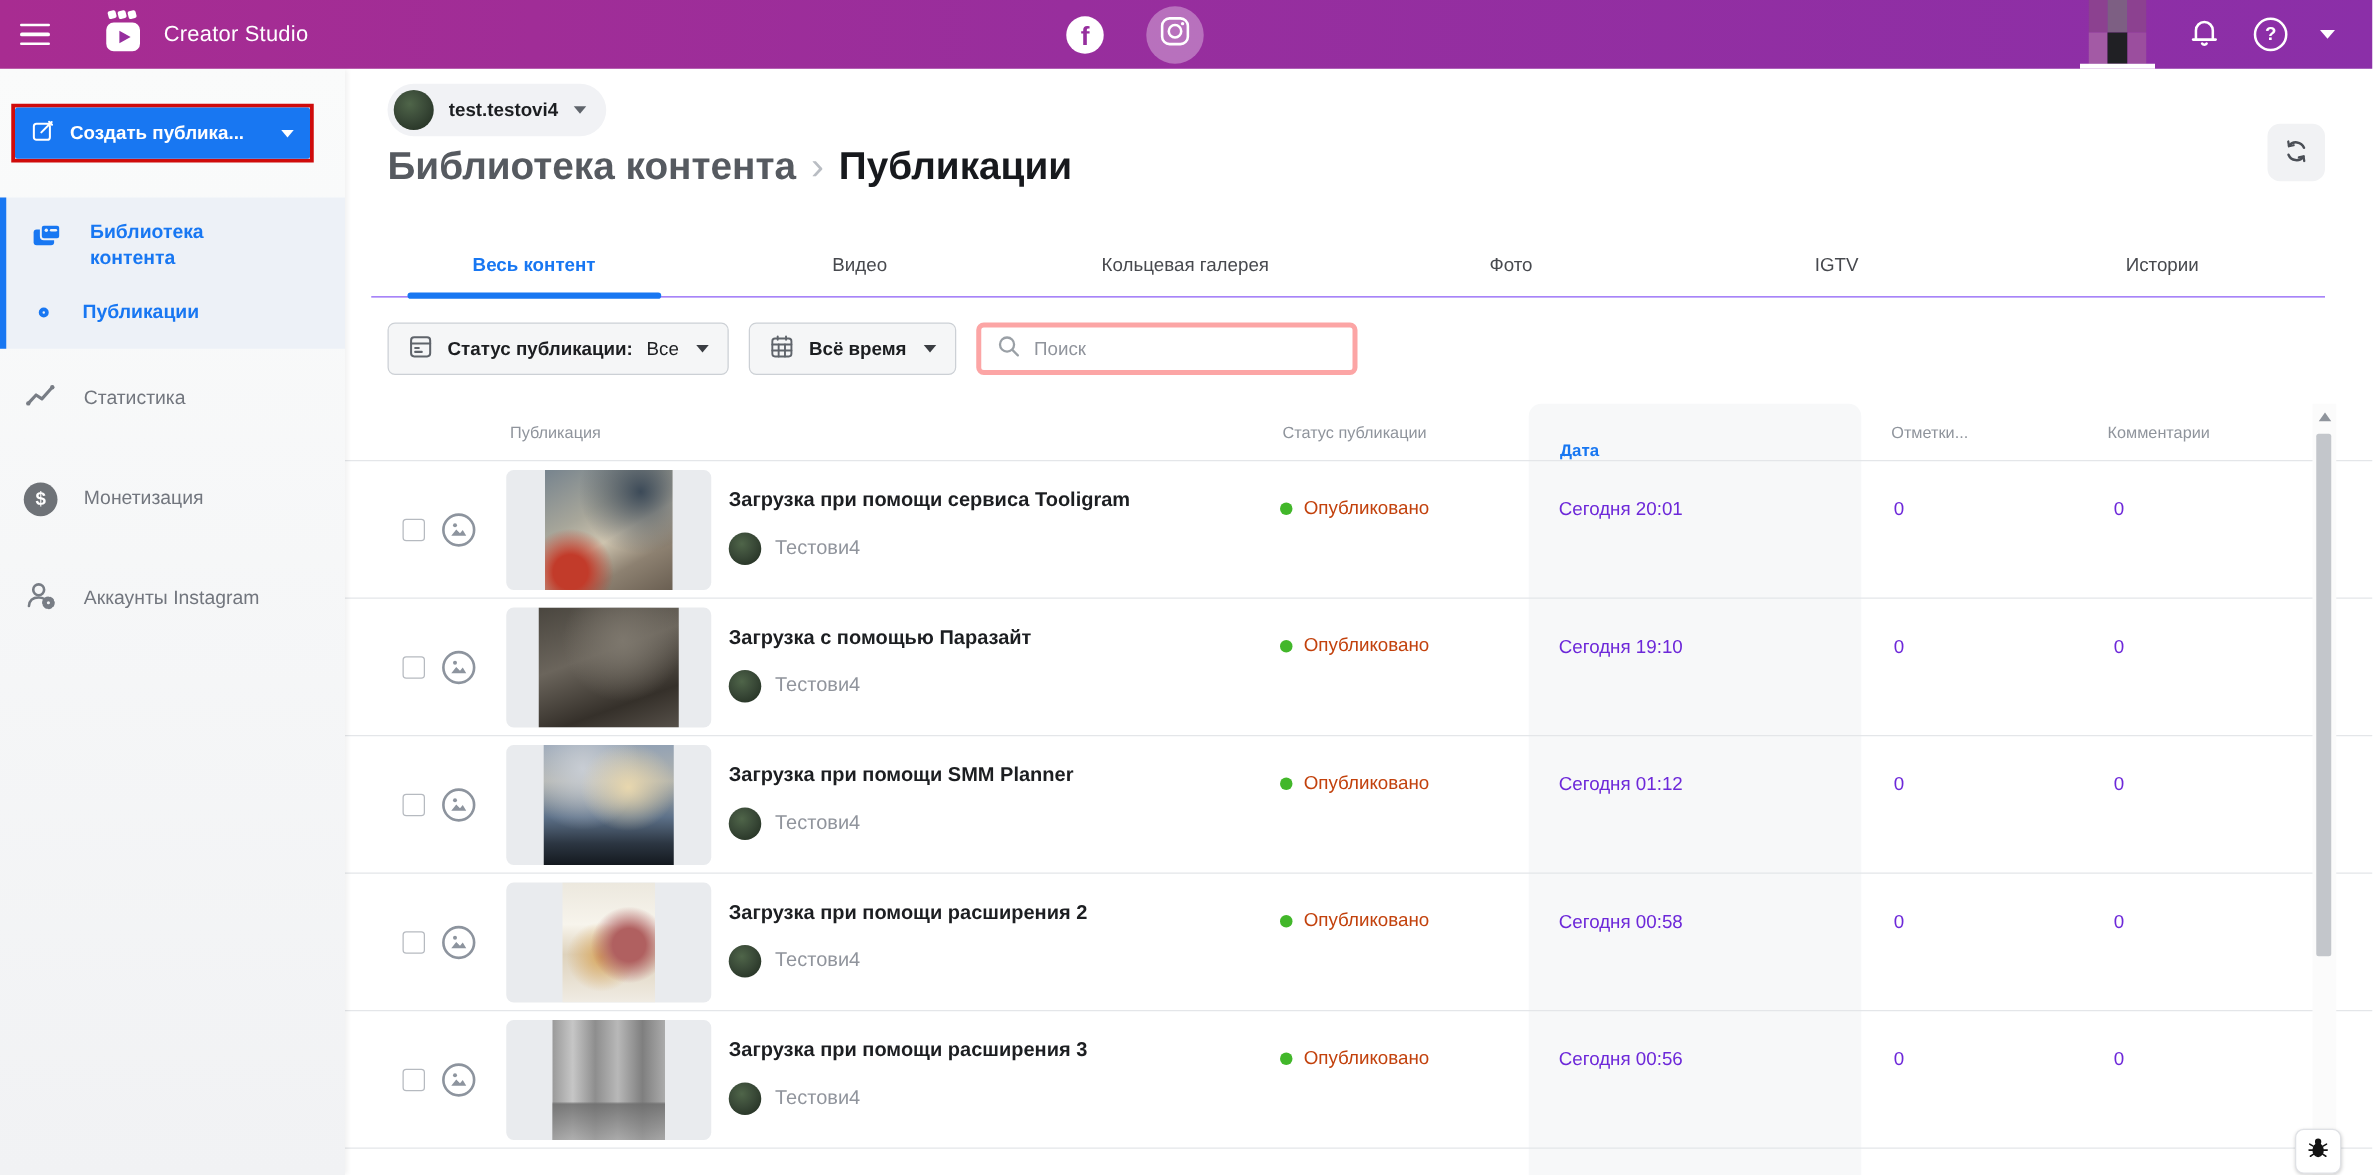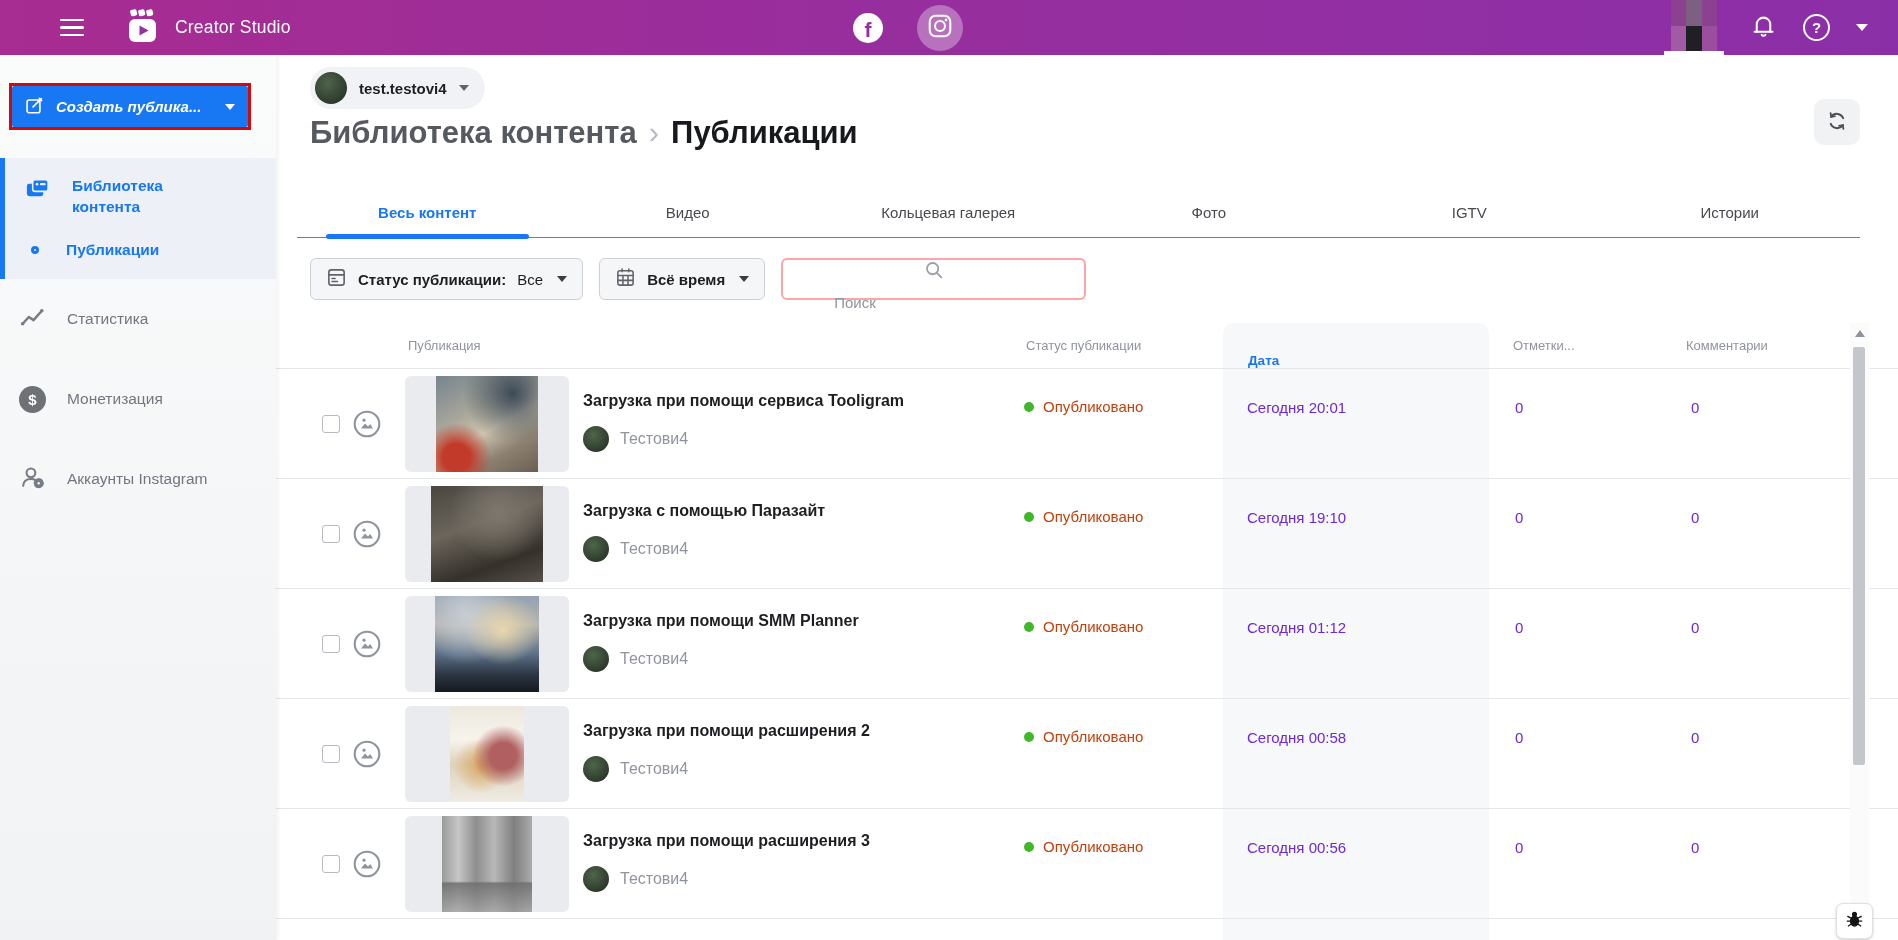--- a/index.html
+++ b/index.html
@@ -3,21 +3,21 @@
 <meta charset="utf-8">
 <style>
   * { margin:0; padding:0; box-sizing:border-box; }
   html,body { width:1898px; height:940px; overflow:hidden; background:#fff;
     font-family:"Liberation Sans", sans-serif; }
   .app { position:relative; width:1898px; height:940px; }
 
   
   .topbar { position:absolute; top:0; left:0; width:100%; height:55px; z-index:20;
     background:linear-gradient(90deg,#a82c91 0%, #982e9d 45%, #8b2fa8 100%);
-    display:flex; align-items:center; color:#fff;padding-left:44px; }
+    display:flex; align-items:center; color:#fff; }
   .hamburger { margin-left:16px; width:26px; cursor:pointer; }
   .hamburger span { display:block; width:24px; height:2.6px; background:#fff; border-radius:2px; margin:5px 0; }
   .brand { display:flex; align-items:center; margin-left:40px; gap:13px; }
   .brand-title { font-size:17.5px; font-weight:500; letter-spacing:.2px; }
   .topbar-center { position:absolute; left:50%; margin-left:-96px; display:flex; align-items:center; gap:34px; height:100%; }
   .fb-circle { width:30px; height:30px; border-radius:50%; background:#fff; color:#962e9e;
     display:flex; align-items:center; justify-content:center; font-weight:800; font-size:21px; line-height:1; padding-top:4px; cursor:pointer; }
   .ig-wrap { width:46px; height:46px; border-radius:50%; background:rgba(255,255,255,.32);
     display:flex; align-items:center; justify-content:center; cursor:pointer; }
   .topbar-right { position:absolute; right:0; top:0; height:55px; display:flex; align-items:center; gap:26px; padding-right:30px; }
@@ -33,21 +33,21 @@
   .caret-down { width:0; height:0; border-left:6px solid transparent; border-right:6px solid transparent;
     border-top:7px solid currentColor; display:inline-block; }
   .caret-sm { border-left-width:5px; border-right-width:5px; border-top-width:6px; }
 
   
   .sidebar { position:absolute; top:55px; left:0; width:276px; bottom:0;
     background:linear-gradient(180deg,#fafbfb 0%,#f1f2f4 100%); box-shadow:2px 0 4px rgba(0,0,0,.06); z-index:10; }
   .create-wrap { margin:28px 0 0 9px; width:242px; border:3px solid #cf0b0b; }
   .create-btn { width:100%; height:41px; background:#1877f2; color:#fff; border:none; border-radius:2px;
     display:flex; align-items:center; padding:0 13px; gap:12px; font-size:15px; font-weight:700; cursor:pointer;
-    font-family:"Liberation Sans",sans-serif;font-style:italic; }
+    font-family:"Liberation Sans",sans-serif; }
   .create-btn .lbl { flex:1; text-align:left; white-space:nowrap; }
   .nav { margin-top:28px; }
   .nav-active-group { background:#edf1f7; border-left:5px solid #1877f2; padding:17px 0 20px 0; }
   .nav-main-item { display:flex; align-items:flex-start; padding-left:19px; gap:21px; cursor:pointer;
     color:#1877f2; font-weight:700; font-size:15.5px; line-height:21px; }
   .nav-main-item .two-line { width:120px; }
   .nav-sub-item { display:flex; align-items:center; padding-left:26px; gap:27px; margin-top:24px; cursor:pointer;
     color:#1877f2; font-weight:700; font-size:15.5px; }
   .bullet-ring { width:8px; height:8px; border:3px solid #1877f2; border-radius:50%; }
   .nav-item { height:80px; display:flex; align-items:center; padding-left:19px; gap:21px;
@@ -76,22 +76,22 @@
   .tab.active { color:#1877f2; font-weight:700; }
   .tab.active::after { content:""; position:absolute; left:11%; right:11%; bottom:-2px; height:5px;
     background:#1877f2; border-radius:3px; }
 
   .filters { position:absolute; left:34px; top:203px; display:flex; gap:16px; }
   .filter-btn { height:42px; background:#f5f6f7; border:1px solid #ccd0d5; border-radius:6px;
     display:flex; align-items:center; padding:0 15px; gap:11px; font-size:15px; color:#1c1e21; cursor:pointer;
     font-family:"Liberation Sans",sans-serif; }
   .filter-btn .f-label { font-weight:700; }
   .filter-btn .caret-down { color:#3a3d42; margin-left:3px; }
-  .search-box { width:305px; height:42px; background:#fff; border:2px solid #fca5a5; border-radius:6px;
-    display:flex; align-items:center; padding:0 12px; gap:10px;flex-direction:column; }
+  .search-box { width:305px; height:42px; background:#fff; border:4px solid #fca5a5; border-radius:6px;
+    display:flex; align-items:center; padding:0 12px; gap:10px; }
   .search-box input { border:none; outline:none; flex:1; font-size:15px; color:#1c1e21;
     font-family:"Liberation Sans",sans-serif; background:transparent; }
   .search-box input::placeholder { color:#90949c; }
 
   
   .table { position:absolute; left:0; top:268px; right:0; bottom:0; }
   .date-col-bg { position:absolute; left:947px; top:0; width:266px; bottom:0;
     background:#f7f8f9; border-radius:10px 10px 0 0; }
   .thead { position:absolute; top:0; left:0; right:0; height:46px; border-bottom:1px solid #e4e6e9;
     font-size:13px; color:#8f949c; }

